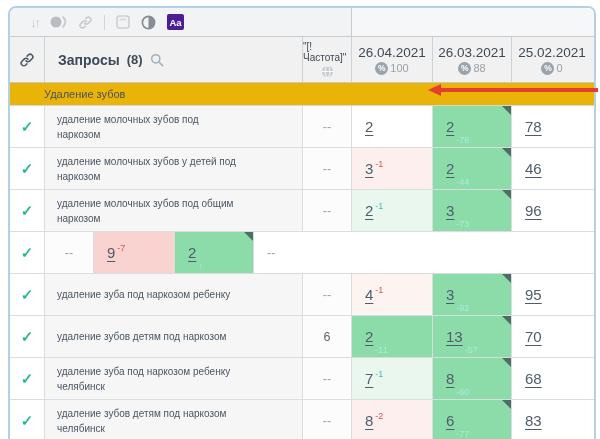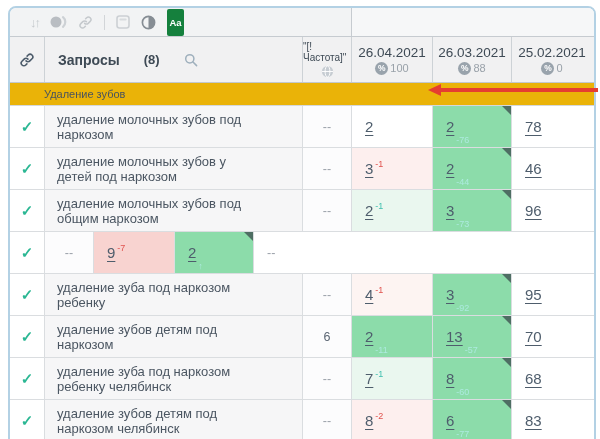--- a/index.html
+++ b/index.html
@@ -14,48 +14,48 @@
     overflow:hidden;padding-bottom:3px;box-sizing:content-box;
   }
   
   .toolbar{height:28px;background:#f2f3f4;border-bottom:1px solid #c6cbd0;display:flex;}
   .toolbar-left{width:342px;box-sizing:border-box;border-right:1px solid #c6cbd0;
     display:flex;align-items:center;gap:11px;padding-left:20px;}
   .toolbar-right{flex:1;background:#f6f7f8;}
   .tbtn{display:flex;align-items:center;justify-content:center;height:100%;cursor:pointer;}
   .sort-glyph{font-size:13px;font-weight:bold;color:#c5c9cd;letter-spacing:-2px;}
   .tsep{width:1px;height:15px;background:#d2d5d8;}
-  .aa-badge{width:17px;height:27px;border-radius:2px;background:#15803d;color:#fff;
+  .aa-badge{width:17px;height:16px;border-radius:2px;background:#4c1d95;color:#fff;
     font-size:9.5px;font-weight:bold;display:flex;align-items:center;justify-content:center;}
   
   .header-row{display:flex;height:45px;background:#f1f1f2;border-bottom:1px solid #c2c8cd;}
   .hcell{box-sizing:border-box;border-right:1px solid #cdd2d6;display:flex;flex-direction:column;
     align-items:center;justify-content:center;color:#3e4a55;}
   .hc-link{width:35px;}
-  .hc-queries{width:258px;flex-direction:row;justify-content:flex-start;padding-left:13px;gap:24px;
+  .hc-queries{width:258px;flex-direction:row;justify-content:flex-start;padding-left:13px;gap:7px;
     font-size:14px;font-weight:bold;}
   .hc-queries .count{font-size:13px;}
   .hc-freq{width:49px;font-size:10px;gap:2px;}
   .hc-date{width:81px;font-size:13.5px;gap:2px;}
   .hc-date2{width:79px;}
   .hc-date3{width:80px;border-right:none;}
   .pct-row{display:flex;align-items:center;gap:2px;}
   .pct-badge{width:13px;height:13px;border-radius:50%;background:#99a3ac;color:#fff;
     font-size:8.5px;font-weight:bold;display:inline-flex;align-items:center;justify-content:center;}
   .pct-num{font-size:11px;color:#99a1a9;}
   
   .group-row{height:22px;background:#eab308;border-bottom:1px solid #d5d8db;
     display:flex;align-items:center;padding-left:34px;font-size:11px;color:#49535e;}
   
   .row{display:flex;height:41px;border-bottom:1px solid #dadde0;background:#fff;}
   .cell{box-sizing:border-box;border-right:1px solid #dadde0;}
   .c-check{width:35px;background:#fff;display:flex;align-items:center;justify-content:center;cursor:pointer;}
   .check{font-size:15px;font-weight:bold;color:#2bb793;}
   .c-kw{width:258px;background:#f6f6f7;display:flex;align-items:center;padding-left:12px;cursor:pointer;}
-  .kw-text{font-size:13px;line-height:15px;color:#4b5662;max-width:186px;}
+  .kw-text{font-size:10px;line-height:15px;color:#4b5662;max-width:186px;}
   .c-freq{width:49px;background:#fcfcfd;display:flex;align-items:center;justify-content:center;
     font-size:12.5px;color:#5b6673;}
   .c-freq .muted, .freq-muted{color:#9aa1a9;}
   .c-pos{display:flex;align-items:center;padding-left:13px;position:relative;background:#fff;}
   .c-pos.w1{width:81px;}
   .c-pos.w2{width:79px;}
   .c-pos.w3{width:80px;border-right:none;}
   .c-pos[data-status="up-strong"]{background:#8cdcaa;}
   .c-pos[data-status="up-light"]{background:#eaf7ef;}
   .c-pos[data-status="down-light"]{background:#fdefee;}

